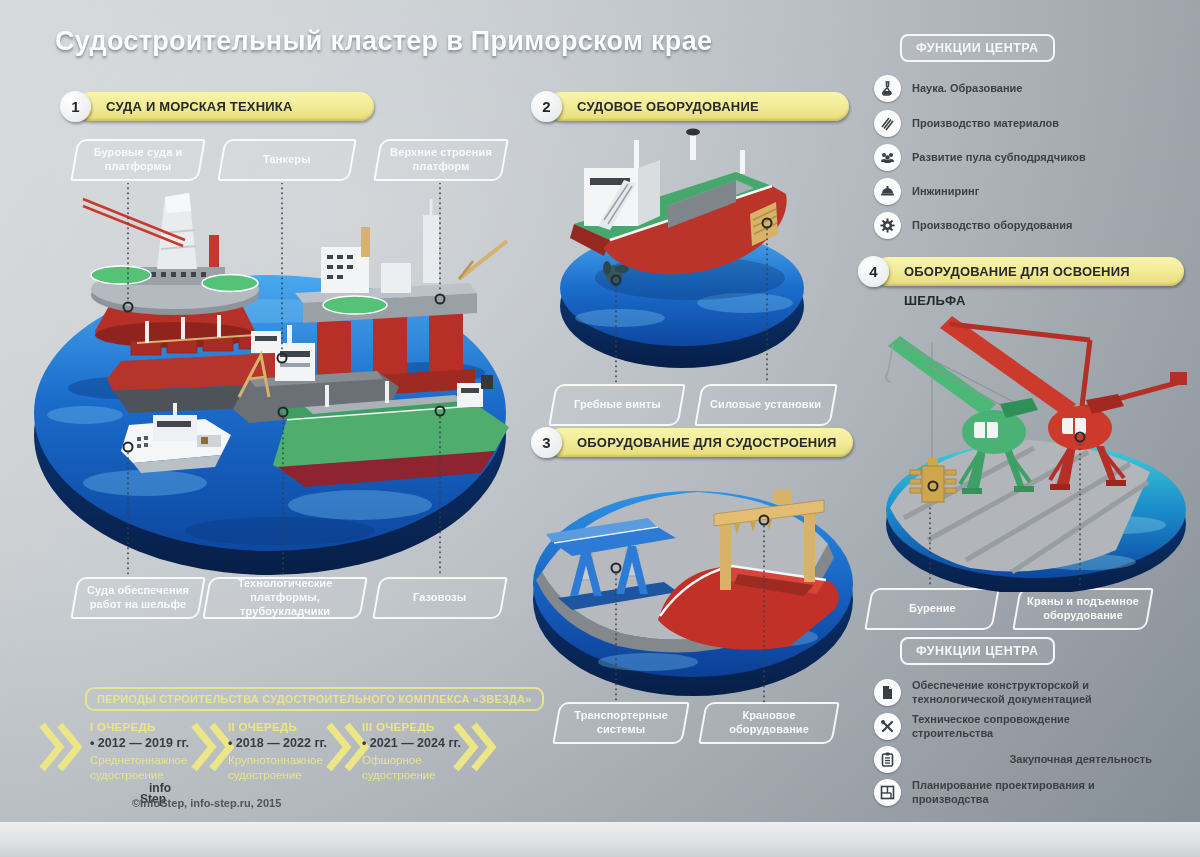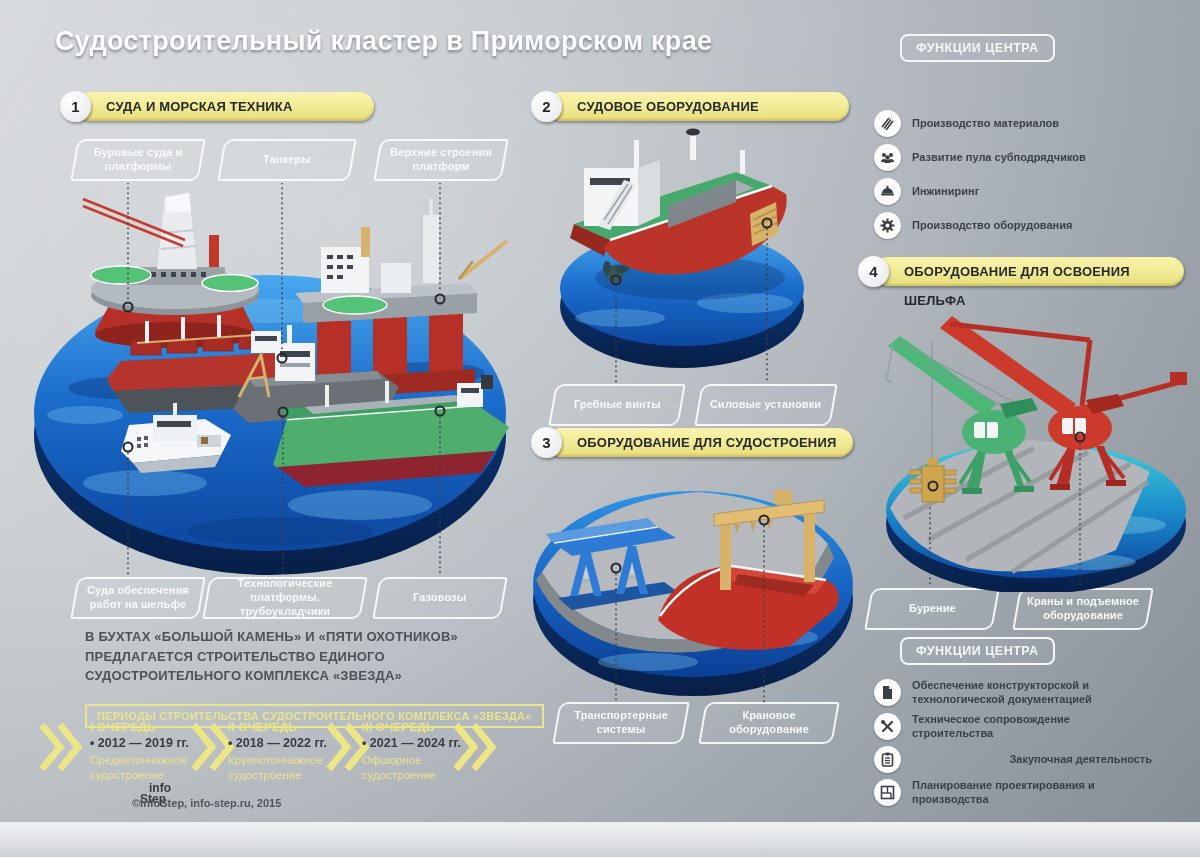--- a/index.html
+++ b/index.html
@@ -31,22 +31,22 @@
   
   .fn-box{position:absolute;border:2px solid #f5f7f8;color:#f5f7f8;font-size:12.5px;font-weight:800;
     letter-spacing:.5px;padding:5px 14px;border-radius:8px;background:rgba(255,255,255,.04);}
   .fn-item{position:absolute;display:flex;align-items:center;gap:11px;}
   .fn-icon{width:27px;height:27px;border-radius:50%;background:#fbfcfc;flex:none;
     box-shadow:0 1px 2px rgba(0,0,0,.30);display:flex;align-items:center;justify-content:center;}
   .fn-label{font-size:11px;font-weight:700;color:#3b4045;line-height:1.3;}
   
   .note{position:absolute;left:85px;top:627px;width:458px;font-size:13px;font-weight:800;
     color:#4d5257;line-height:1.5;letter-spacing:.2px;}
-  .periods-title{position:absolute;left:85px;top:704px;border:2px solid #e9e48e;color:#e9e48e;
-    font-size:11px;font-weight:800;padding:4px 10px;letter-spacing:.2px;border-radius:0;}
+  .periods-title{position:absolute;left:85px;top:687px;border:2px solid #e9e48e;color:#e9e48e;
+    font-size:11px;font-weight:800;padding:4px 10px;letter-spacing:.2px;border-radius:9px;}
   .period{position:absolute;top:721px;width:122px;}
   .p-name{font-size:11.5px;font-weight:800;color:#ece87f;margin-bottom:3px;letter-spacing:.3px;}
   .p-years{font-size:12.5px;font-weight:800;color:#383d43;margin-bottom:3px;}
   .p-desc{font-size:11.5px;font-weight:400;color:#e9e48e;line-height:1.3;}
   .chev{position:absolute;top:722px;}
   
   .logo{position:absolute;left:94px;top:783px;font-weight:800;color:#383c41;font-size:12px;line-height:.92;margin-left:46px;}
   .logo .l1{padding-left:9px;}
   .copyright{position:absolute;left:132px;top:797px;font-size:11px;font-weight:700;color:#50555a;}
   .illus{position:absolute;}
@@ -479,20 +479,29 @@
       <line x1="64" y1="208" x2="64" y2="288"></line>
       <line x1="214" y1="144" x2="214" y2="286"></line>
     </g>
     <g fill="none" stroke="#24282c" stroke-width="2">
       <circle cx="67" cy="186" r="4.5"></circle>
         <circle cx="214" cy="137" r="4.5"></circle>
     </g>
   </svg>
 
   <div class="fn-box" style="left:900px;top:34px;">ФУНКЦИИ ЦЕНТРА</div>
+  <div class="fn-item" style="left:874px;top:75px;width:300px;">
+    <span class="fn-icon">
+      <svg width="17" height="17" viewBox="0 0 17 17">
+          <path d="M6.5,2 h4 M7.5,2 v4 l3.6,6.5 a1.6,1.6 0 0 1 -1.4,2.4 h-4.4 a1.6,1.6 0 0 1 -1.4,-2.4 L9.5,6 v-4" fill="none" stroke="#3a3f44" stroke-width="1.5"></path>
+          <path d="M5.2,11 h6.6 l1,2 a1,1 0 0 1 -0.9,1.5 h-6.8 a1,1 0 0 1 -0.9,-1.5 Z" fill="#3a3f44"></path>
+        </svg>
+    </span>
+    <span class="fn-label">Наука. Образование</span>
+  </div>
   <div class="fn-item" style="left:874px;top:110px;width:300px;">
     <span class="fn-icon">
       <svg width="17" height="17" viewBox="0 0 17 17">
           <g stroke="#3a3f44" stroke-width="1.6">
             <line x1="3" y1="12" x2="10" y2="3"></line>
             <line x1="5" y1="13.5" x2="12" y2="4.5"></line>
             <line x1="7" y1="15" x2="14" y2="6"></line>
           </g>
         </svg>
     </span>
@@ -578,21 +587,20 @@
       <svg width="17" height="17" viewBox="0 0 17 17">
           <rect x="2.5" y="2.5" width="12" height="12" fill="none" stroke="#3a3f44" stroke-width="1.6"></rect>
           <line x1="8.5" y1="2.5" x2="8.5" y2="9" stroke="#3a3f44" stroke-width="1.4"></line>
           <line x1="2.5" y1="9" x2="12" y2="9" stroke="#3a3f44" stroke-width="1.4"></line>
           <line x1="12" y1="9" x2="12" y2="14.5" stroke="#3a3f44" stroke-width="1.4"></line>
         </svg>
     </span>
     <span class="fn-label" style="width:240px;">Планирование проектирования и производства</span>
   </div>
 
-  <div class="note">В БУХТАХ «БОЛЬШОЙ КАМЕНЬ» И «ПЯТИ ОХОТНИКОВ» ПРЕДЛАГАЕТСЯ СТРОИТЕЛЬСТВО ЕДИНОГО СУДОСТРОИТЕЛЬНОГО КОМПЛЕКСА «ЗВЕЗДА»</div>
   <div class="periods-title">ПЕРИОДЫ СТРОИТЕЛЬСТВА СУДОСТРОИТЕЛЬНОГО КОМПЛЕКСА «ЗВЕЗДА»</div>
 
   <svg class="chev" style="left:38px;" width="44" height="50" viewBox="0 0 44 50">
     <g fill="none" stroke="#ece687" stroke-width="7">
         <polyline points="4,3 22,25 4,47"></polyline>
         <polyline points="22,3 40,25 22,47"></polyline>
       </g>
   </svg>
   <div class="period" style="left:73px;margin-left:17px;">
     <div class="p-name">I ОЧЕРЕДЬ</div>

